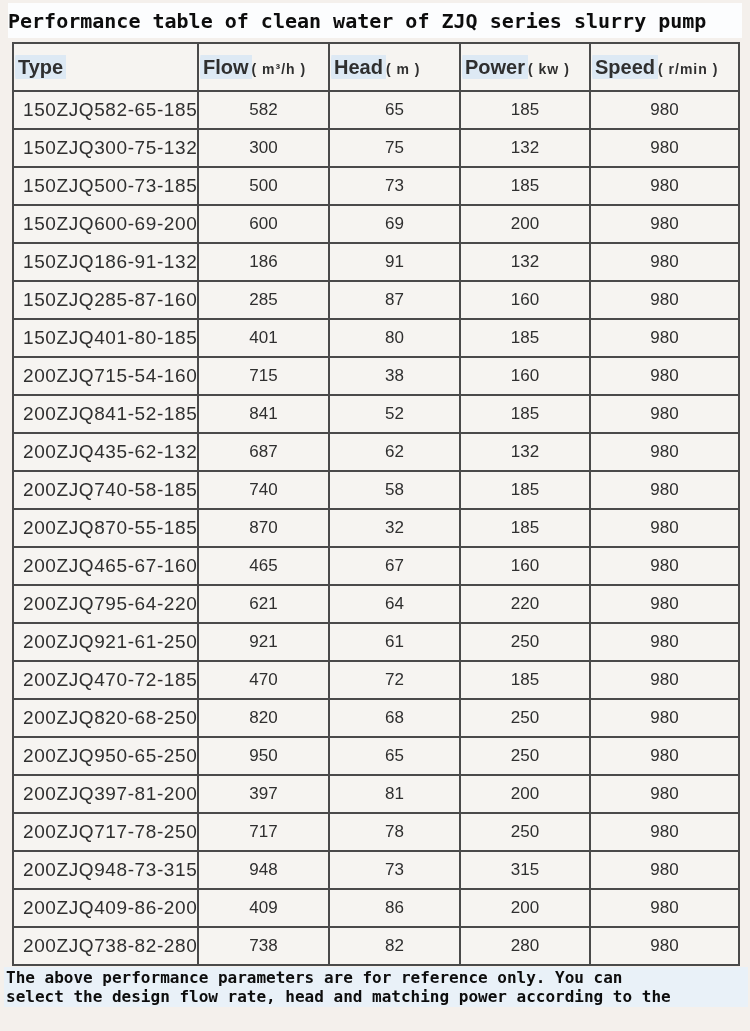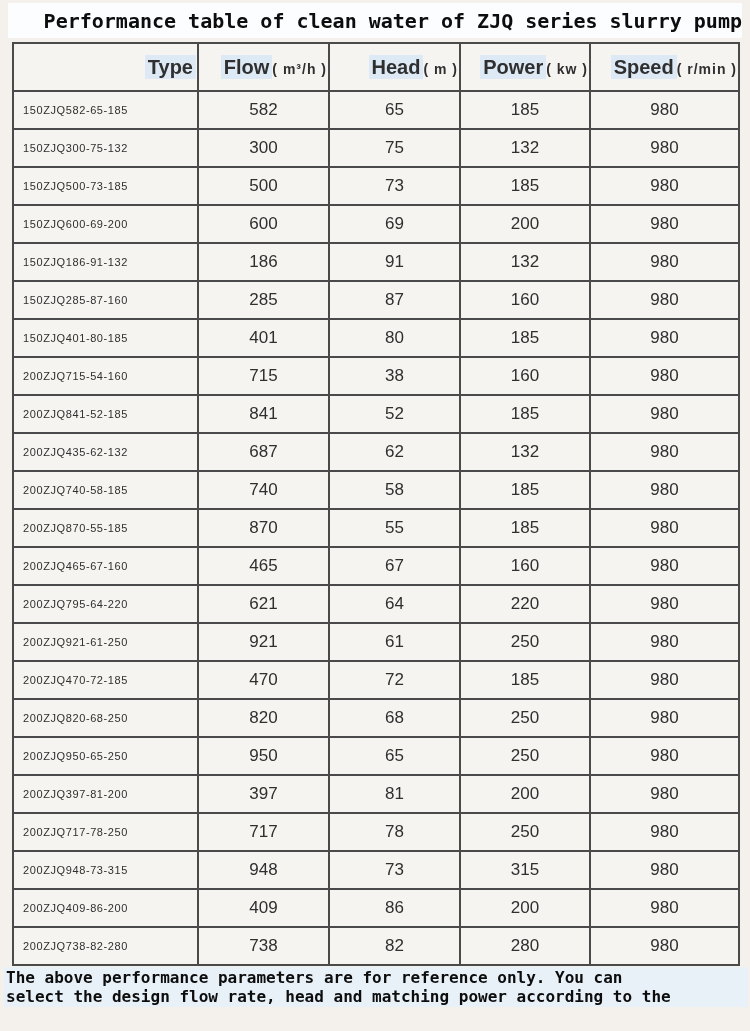--- a/index.html
+++ b/index.html
@@ -7,21 +7,21 @@
     width: 750px; height: 1031px;
     background: var(--page_bg, #f4f0ec);
     font-family: "Liberation Sans", sans-serif;
     overflow: hidden;
   }
   .page { position: relative; width: 750px; height: 1031px; }
 
   .title-band {
     margin: 3px 8px 0 8px;
     background: var(--title_band_bg, #fcfdfe);
-    text-align: right;
+    text-align: left;
     padding: 3px 0 2px 0;
   }
   .title-band h1 {
     margin: 0;
     font-family: "DejaVu Sans Mono", monospace;
     font-weight: bold;
     font-size: 20px;
     line-height: 30px;
     color: var(--title_text, #0d0d0d);
     white-space: nowrap;
@@ -39,44 +39,44 @@
     border: 2px solid var(--table_border, #4a4a4a);
     vertical-align: middle;
     overflow: hidden;
     white-space: nowrap;
   }
   table.perf th {
     height: 44px;
     font-size: 20px;
     font-weight: bold;
     color: var(--text, #222222);
-    text-align: right;
+    text-align: left;
     background: var(--cell_bg, #f6f4f1);
     border-radius: 16px;
   }
   table.perf th .col-label {
     background: var(--highlight, #dde9f4);
     padding: 1px 3px;
   }
   table.perf th .col-unit {
     font-weight: bold;
     font-size: 14px;
     letter-spacing: 1px;
   }
   table.perf td {
     height: 34px;
     font-size: 17px;
     color: var(--text, #2f2f2f);
     text-align: center;
     background: var(--cell_bg, #f6f4f1);
   }
   table.perf td.type-cell {
-    text-align: left;
+    text-align: center;
     padding-left: 9px;
-    font-size: 11px;
+    font-size: 19px;
     letter-spacing: 0.6px;
   }
 
   .footer-note {
     margin: 1px 2px 0 4px;
     background: var(--footer_bg, #e9f1f8);
     font-family: "DejaVu Sans Mono", monospace;
     font-size: 16px;
     line-height: 19px;
     color: var(--title_text, #111111);
@@ -184,21 +184,21 @@
         <tr>
           <td class="type-cell">200ZJQ740-58-185</td>
           <td class="value-cell">740</td>
           <td class="value-cell">58</td>
           <td class="value-cell">185</td>
           <td class="value-cell">980</td>
         </tr>
         <tr>
           <td class="type-cell">200ZJQ870-55-185</td>
           <td class="value-cell">870</td>
-          <td class="value-cell">55</td>
+          <td class="value-cell">32</td>
           <td class="value-cell">185</td>
           <td class="value-cell">980</td>
         </tr>
         <tr>
           <td class="type-cell">200ZJQ465-67-160</td>
           <td class="value-cell">465</td>
           <td class="value-cell">67</td>
           <td class="value-cell">160</td>
           <td class="value-cell">980</td>
         </tr>

